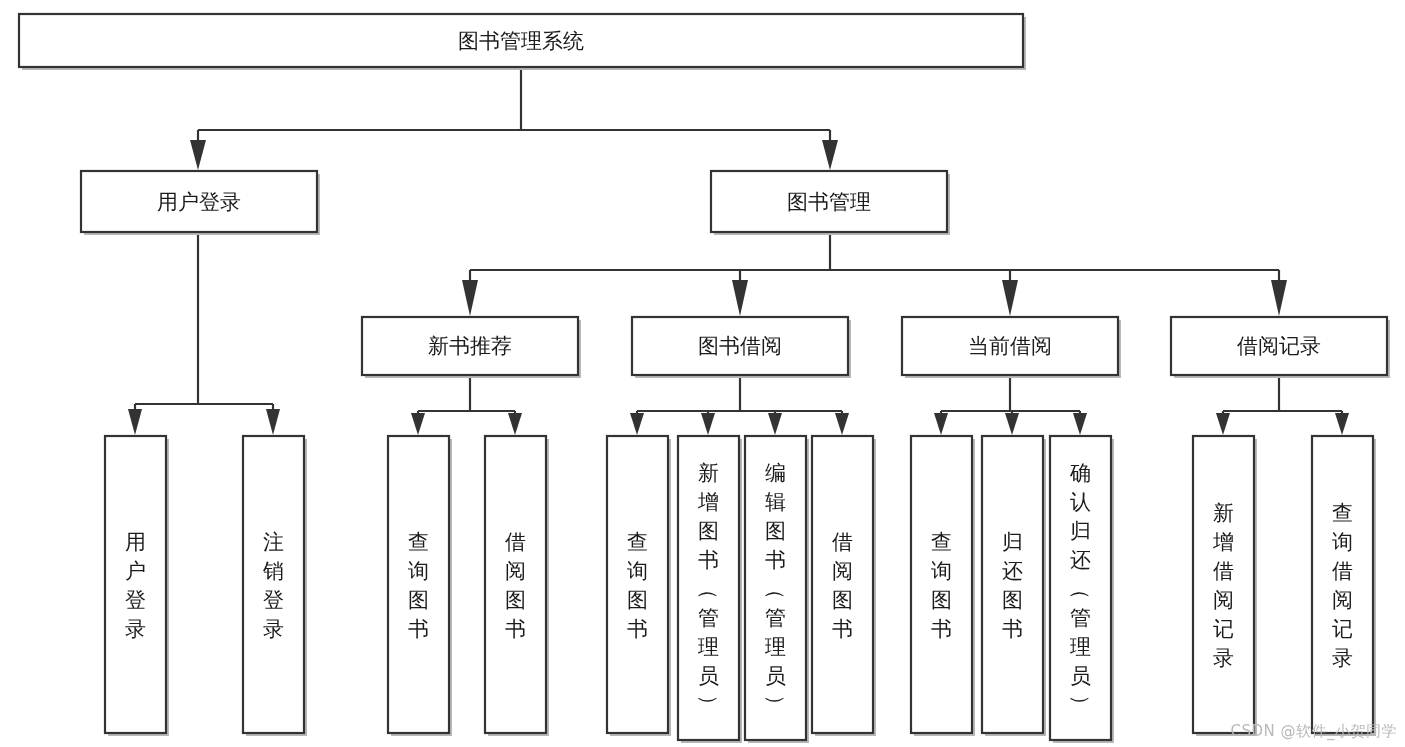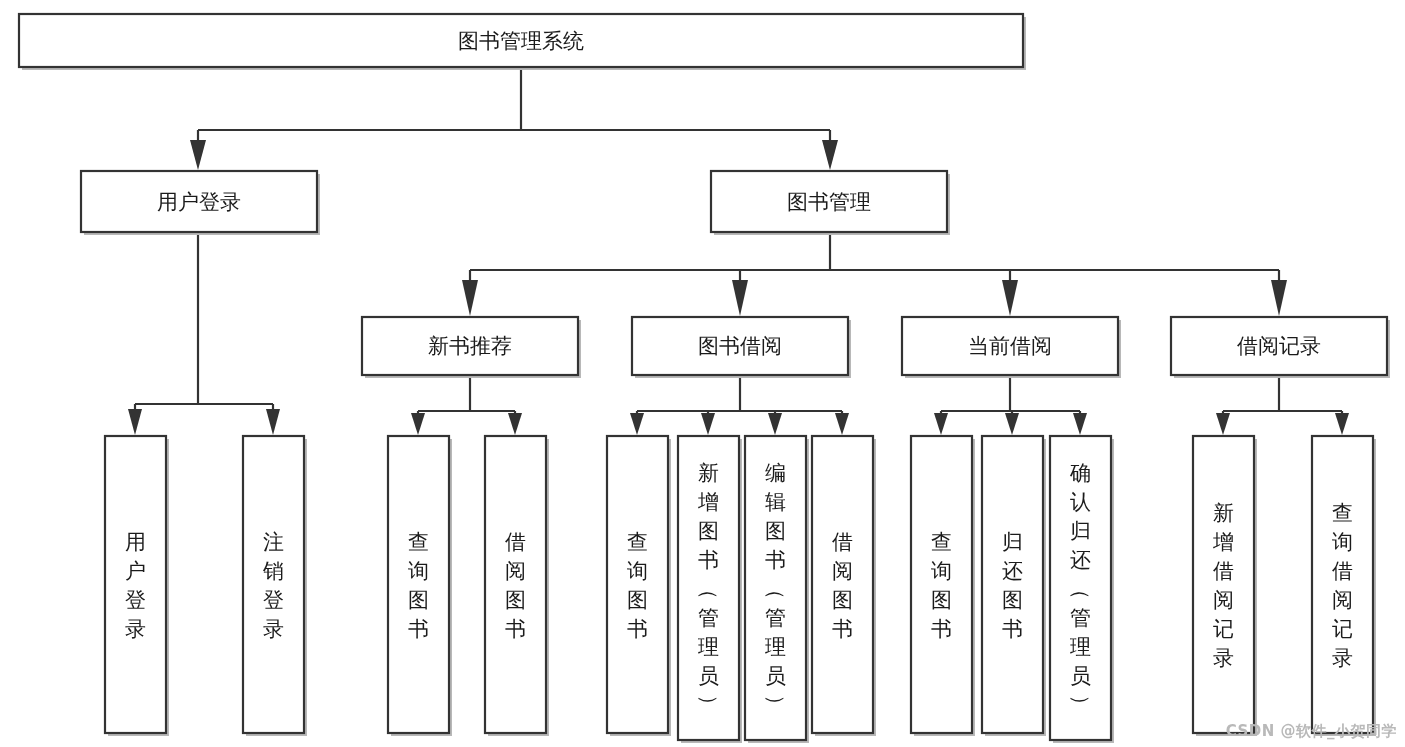--- a/index.html
+++ b/index.html
@@ -62,21 +62,20 @@
   .watermark {
     position: absolute;
     right: 8px;
     bottom: 6px;
     font-family: "DejaVu Sans", "Liberation Sans", sans-serif;
     font-size: 15px;
     color: #b9b9b9;
     letter-spacing: 0.5px;
     white-space: nowrap;
     pointer-events: none;
-    font-weight: bold;
   }
 </style>
 </head>
 <body>
 
 <div id="diagram-root">
   <svg id="tree-svg" viewBox="0 0 1405 747">
 
     <g id="connectors">
 

